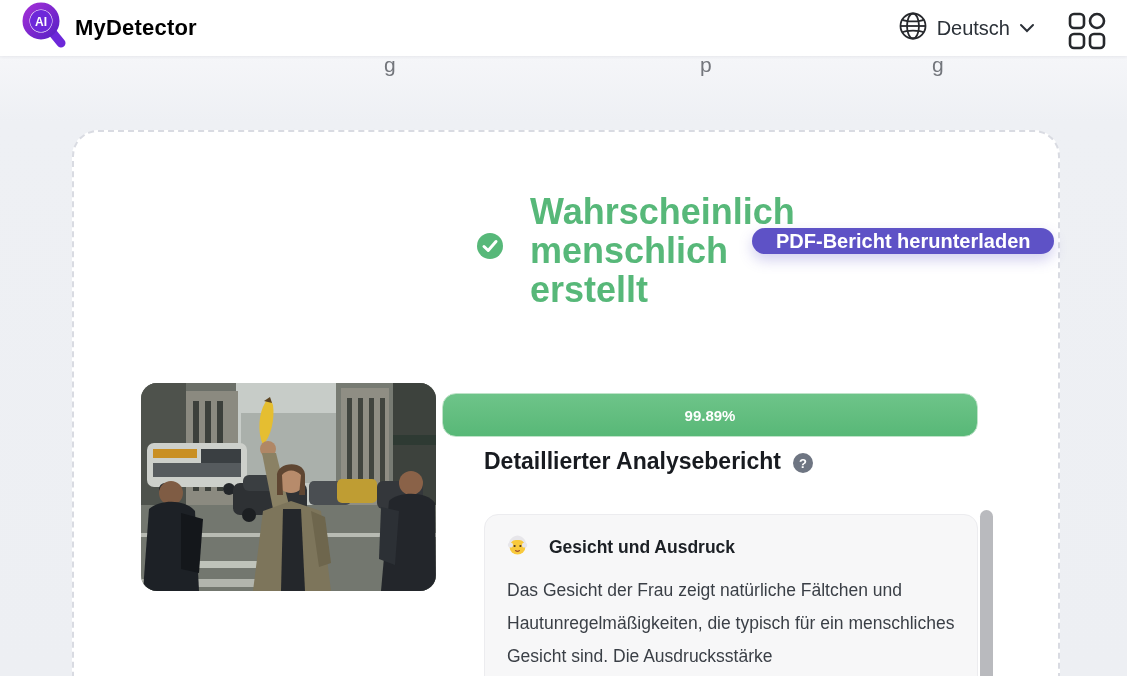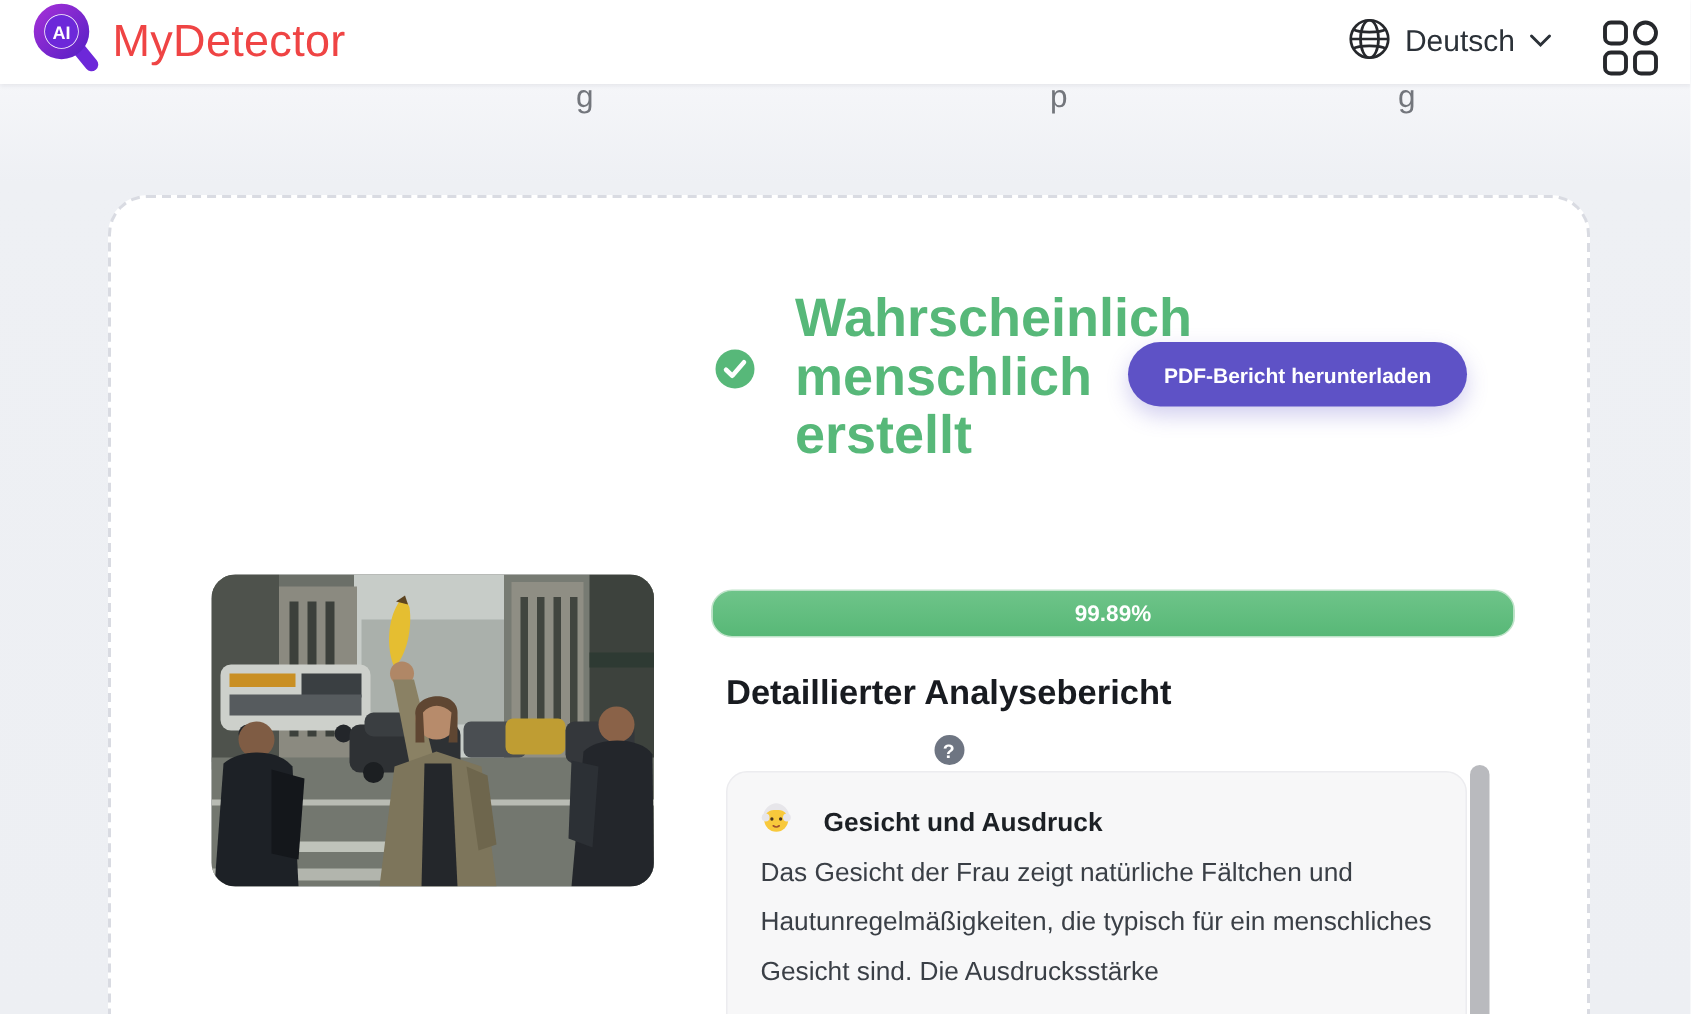--- a/index.html
+++ b/index.html
@@ -10,21 +10,21 @@
     position:relative; color:#1f2328;
   }
 
   
   .header {
     position:absolute; top:0; left:0; width:1127px; height:56px;
     background:#ffffff; z-index:20; display:flex; align-items:center;
     box-shadow:0 1px 3px rgba(30,35,50,.07);
   }
   .brand { display:flex; align-items:center; gap:9px; margin-left:22px; cursor:pointer; }
-  .brand-name { font-size:30px; font-weight:400; color:#ef4444; letter-spacing:.2px; }
+  .brand-name { font-size:22px; font-weight:700; color:#000000; letter-spacing:.2px; }
   .header-right { margin-left:auto; display:flex; align-items:flex-end; gap:10px; margin-right:20px; }
   .lang { display:flex; align-items:center; gap:9px; cursor:pointer; padding:6px 4px; }
   .lang-label { font-size:20px; color:#2b3138; }
   .apps-btn { margin-left:18px; cursor:pointer; display:flex; align-items:center; }
 
   
   .frag {
     position:absolute; top:53px; z-index:5; font-size:21px; color:#73767c;
   }
 
@@ -35,65 +35,65 @@
   }
 
   .check-icon { position:absolute; left:402px; top:100px; }
 
   .verdict {
     position:absolute; left:456px; top:60px; width:238px;
     font-size:36px; line-height:39px; font-weight:700; color:#57b879;
   }
 
   .pdf-btn {
-    position:absolute; left:678px; top:96px; height:43px; padding:0 24px;
-    background:#5e52c6; color:#ffffff; font-size:14px; font-weight:700;
+    position:absolute; left:678px; top:96px; height:26px; padding:0 24px;
+    background:#5e52c6; color:#ffffff; font-size:20px; font-weight:700;
     border:none; border-radius:22px; cursor:pointer;
     font-family:"Liberation Sans","DejaVu Sans",sans-serif;
     box-shadow:0 6px 14px rgba(94,82,198,.28);
   }
 
   .photo {
     position:absolute; left:67px; top:251px; width:295px; height:208px;
     border-radius:16px; overflow:hidden; background:#6f736f; cursor:pointer;
   }
   .photo svg { display:block; }
 
   .class-label {
     position:absolute; left:393px; top:215px;
     font-size:17px; font-weight:700; color:#20262d;
   }
 
   .progress {
-    position:absolute; left:400px; top:261px; width:536px; height:32px;
+    position:absolute; left:368px; top:261px; width:536px; height:44px;
     border-radius:14px; background:linear-gradient(180deg,#6ec489 0%,#58b877 100%);
     border:1px solid #bfe3c9;
     display:flex; align-items:center; justify-content:center;
   }
   .progress-value { font-size:15px; font-weight:700; color:#ffffff; }
 
   .report-title-row {
-    position:absolute; left:410px; top:316px; display:flex; align-items:center; gap:12px;flex-direction:column;
+    position:absolute; left:410px; top:316px; display:flex; align-items:center; gap:12px;
   }
   .report-title { font-size:23px; font-weight:700; color:#181b20; }
   .help-icon {
     width:20px; height:20px; border-radius:50%; background:#6e7582; color:#ffffff;
     font-size:13px; font-weight:700; display:flex; align-items:center; justify-content:center;
     cursor:pointer; margin-top:3px;
   }
 
   .analysis-panel {
     position:absolute; left:410px; top:382px; width:494px; height:380px;
     background:#f7f7f8; border:1px solid #ececef; border-radius:14px;
     padding:20px 22px;
   }
   .analysis-heading { display:flex; align-items:center; gap:21px; }
   .analysis-heading-text { font-size:17.5px; font-weight:700; color:#1c2025; }
   .analysis-body {
-    margin-top:4px; font-size:17.5px; line-height:33px; color:#3a3f46; width:452px;
+    margin-top:14px; font-size:17.5px; line-height:33px; color:#3a3f46; width:452px;
   }
 
   .scroll-thumb {
     position:absolute; left:906px; top:378px; width:13px; height:310px;
     background:#b9babe; border-radius:8px 8px 0 0; cursor:pointer;
   }
 </style>
 </head>
 <body>
 

